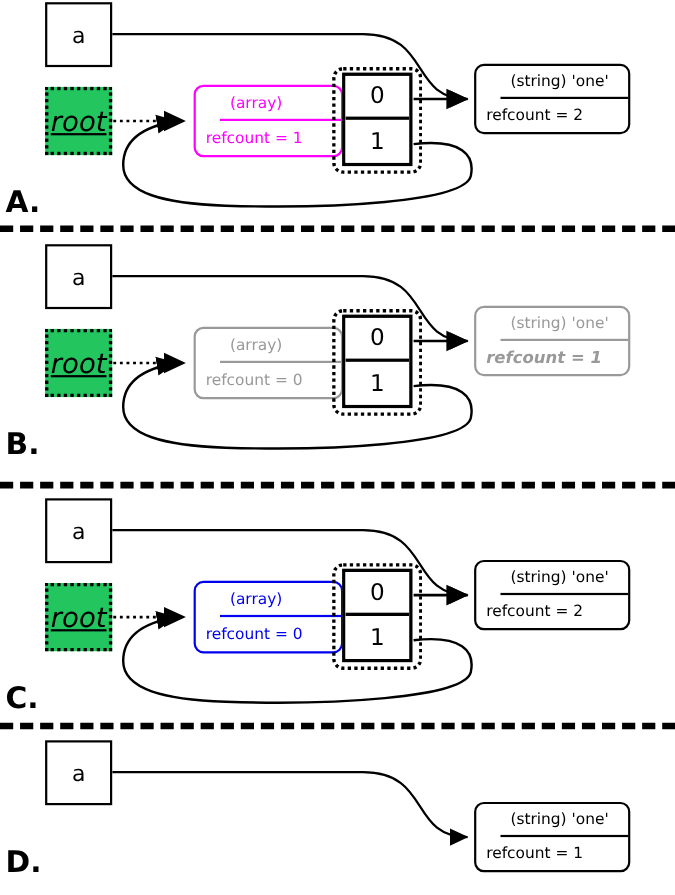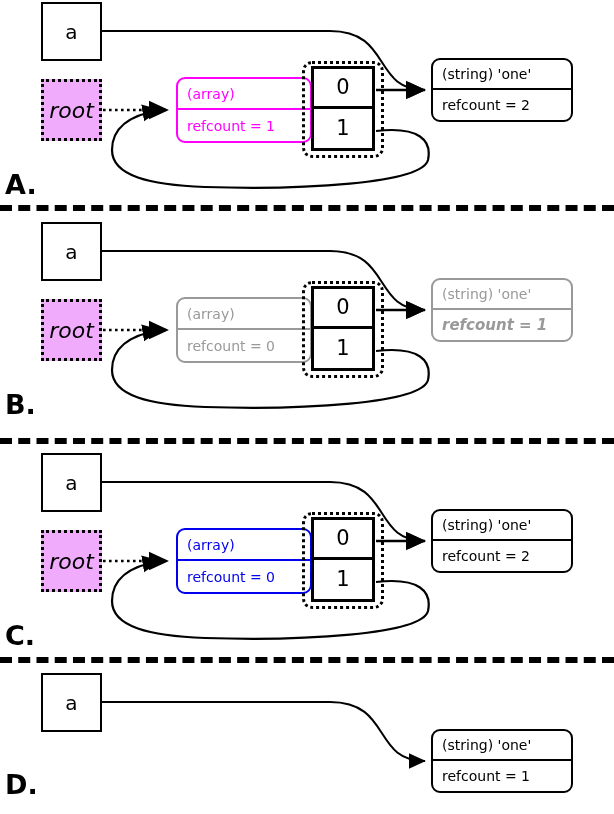--- a/index.html
+++ b/index.html
@@ -42,27 +42,28 @@
     align-items: center;
     justify-content: center;
     font-size: 20px;
     color: #000;
   }
   
   .root-box {
     position: absolute;
     box-sizing: border-box;
     border: 3px dotted #000;
-    background: #f0abfc;
+    background: #22c55e;
     display: flex;
     align-items: center;
     justify-content: center;
-    font-size: 22px;
+    font-size: 25px;
     font-style: italic;
     color: #000;
+    text-decoration: underline;
   }
   
   .zval {
     position: absolute;
     box-sizing: border-box;
     border: 2px solid #000;
     border-radius: 9px;
     background: #fff;
     overflow: hidden;
   }
@@ -71,20 +72,21 @@
     height: 50%;
     display: flex;
     align-items: center;
     padding-left: 9px;
     font-size: 14px;
     color: #000;
     white-space: nowrap;
   }
   .zval .row.top {
     border-bottom: 2px solid #000;
+    margin-left: 22px;
   }
   .zval.magenta { border-color: #ff00ff; }
   .zval.magenta .row { color: #ff00ff; }
   .zval.magenta .row.top { border-bottom-color: #ff00ff; }
   .zval.blue { border-color: #0000ee; }
   .zval.blue .row { color: #0000ee; }
   .zval.blue .row.top { border-bottom-color: #0000ee; }
   .zval.grey { border-color: #999999; }
   .zval.grey .row { color: #999999; }
   .zval.grey .row.top { border-bottom-color: #999999; }

